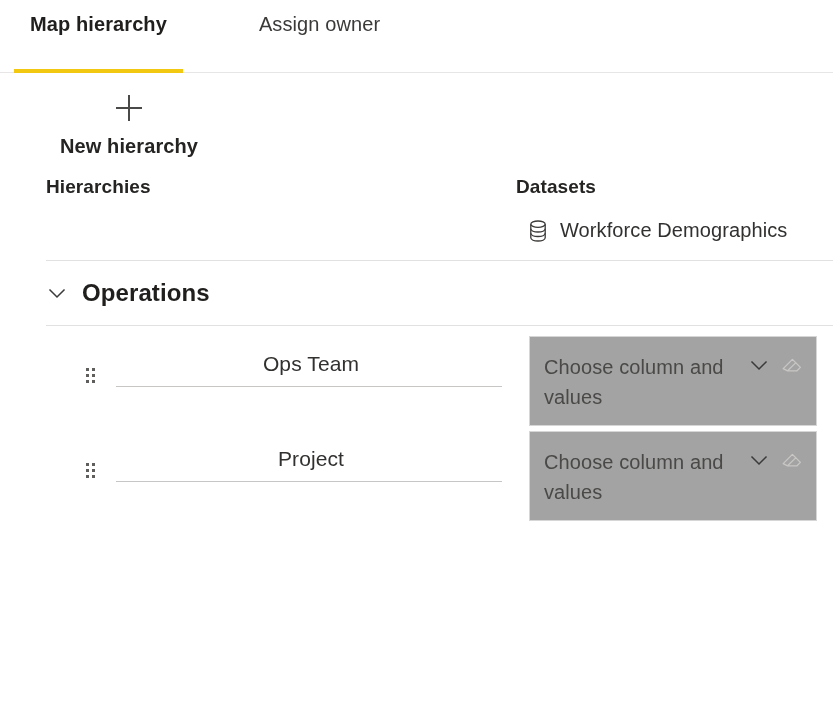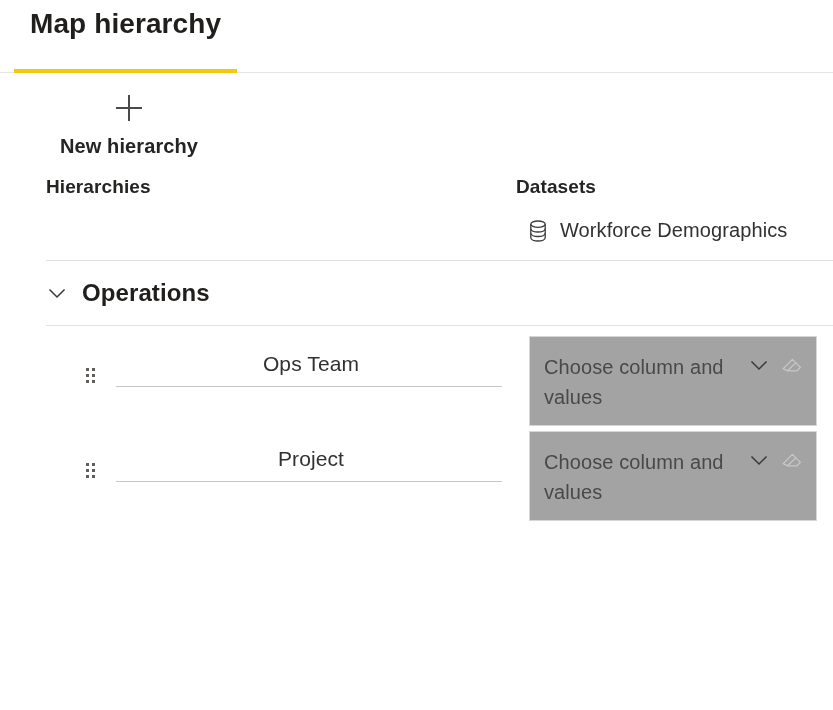--- a/index.html
+++ b/index.html
@@ -38,21 +38,21 @@
     box-sizing: border-box;
   }
   .tab {
     position: relative;
     display: flex;
     align-items: center;
     justify-content: center;
     height: 100%;
     box-sizing: border-box;
     padding: 0 16px;
-    font-size: 28px;
+    font-size: 20px;
     color: #3b3a39;
     letter-spacing: 0.1px;
     cursor: pointer;
     user-select: none;
   }
   .tab-label { line-height: 1; padding-bottom: 26px; }
   .tab.active .tab-label {
     font-weight: 700;
     color: #201f1e;
   }
@@ -257,20 +257,23 @@
 </head>
 <body>
 
 <div class="tabstrip">
   <div class="tabs">
     <div class="tab active">
       <span class="tab-label">Map hierarchy</span>
       <span class="tab-indicator"></span>
     </div>
     <div class="tab-spacer"></div>
+    <div class="tab">
+      <span class="tab-label">Assign owner</span>
+    </div>
   </div>
   <div class="tabstrip-underline"></div>
 </div>
 
 <div class="command-bar">
   <div class="new-hierarchy">
     <span class="plus-icon"></span>
     <span class="new-hierarchy-label">New hierarchy</span>
   </div>
 </div>

